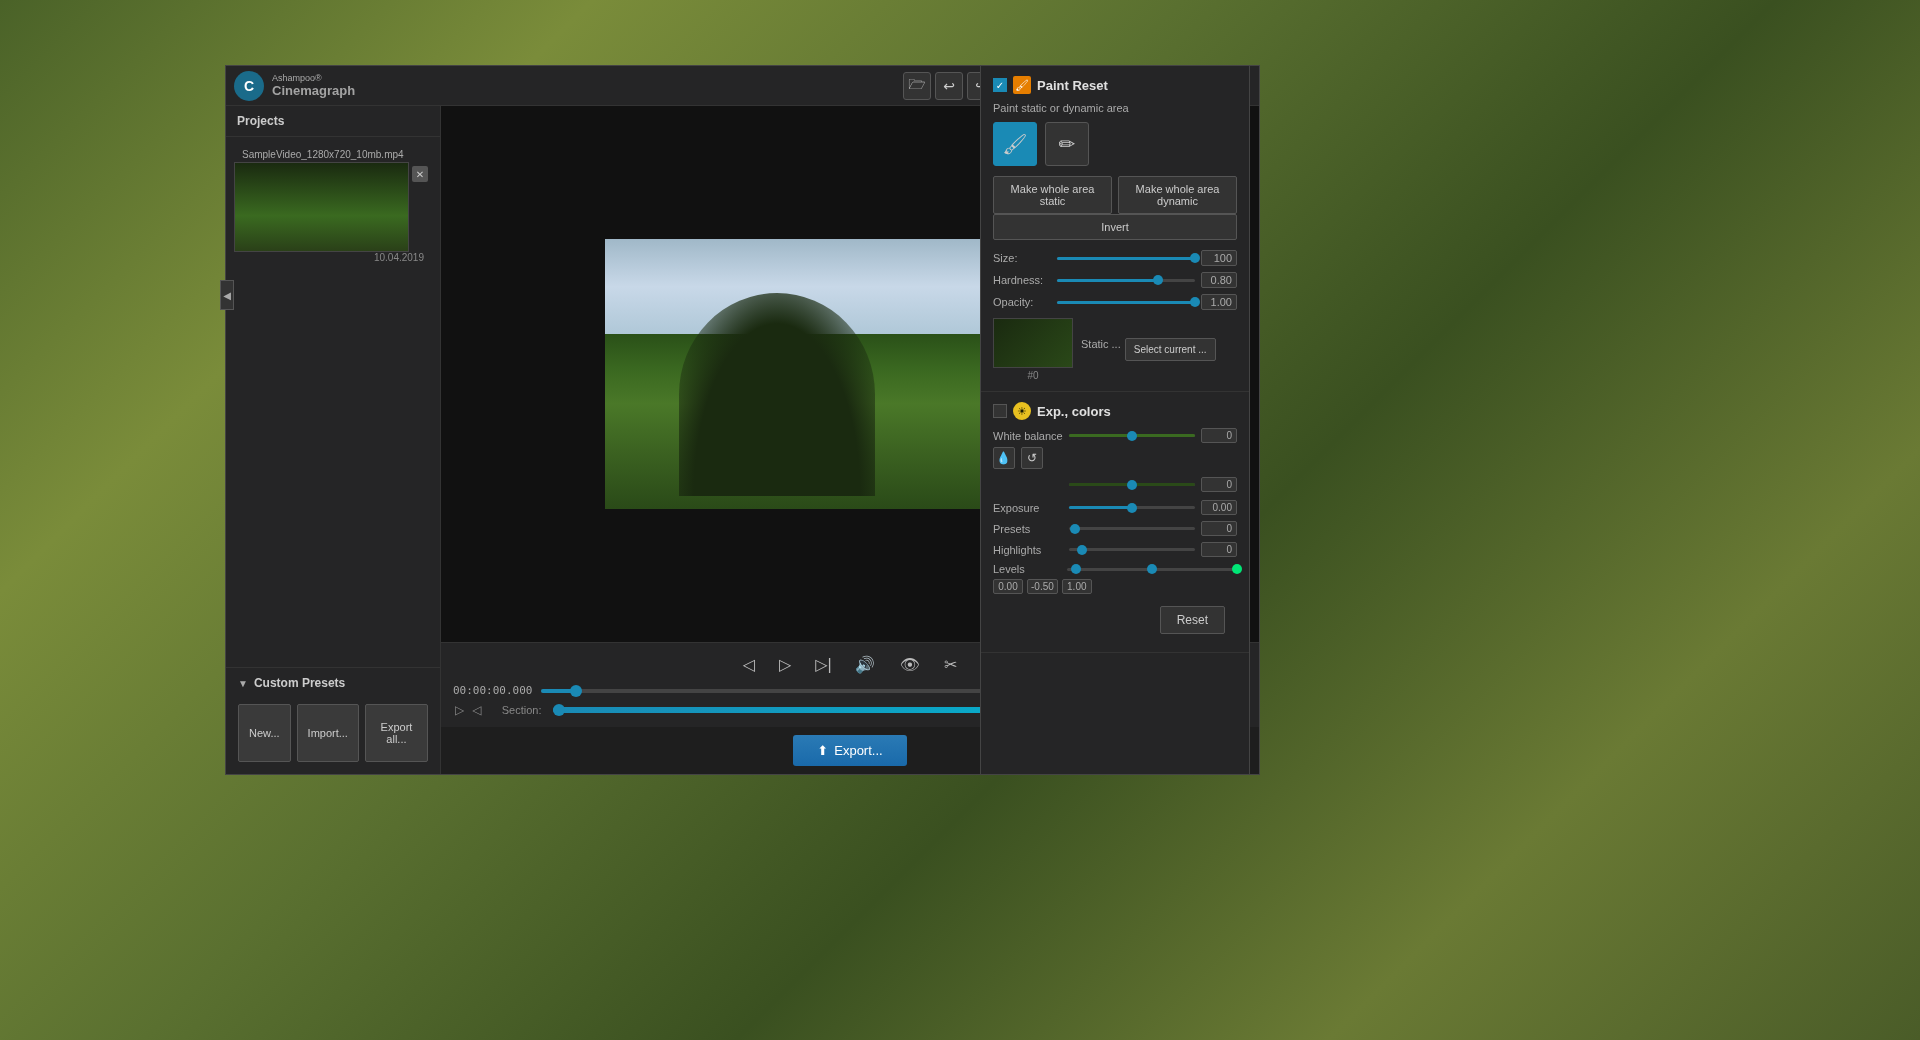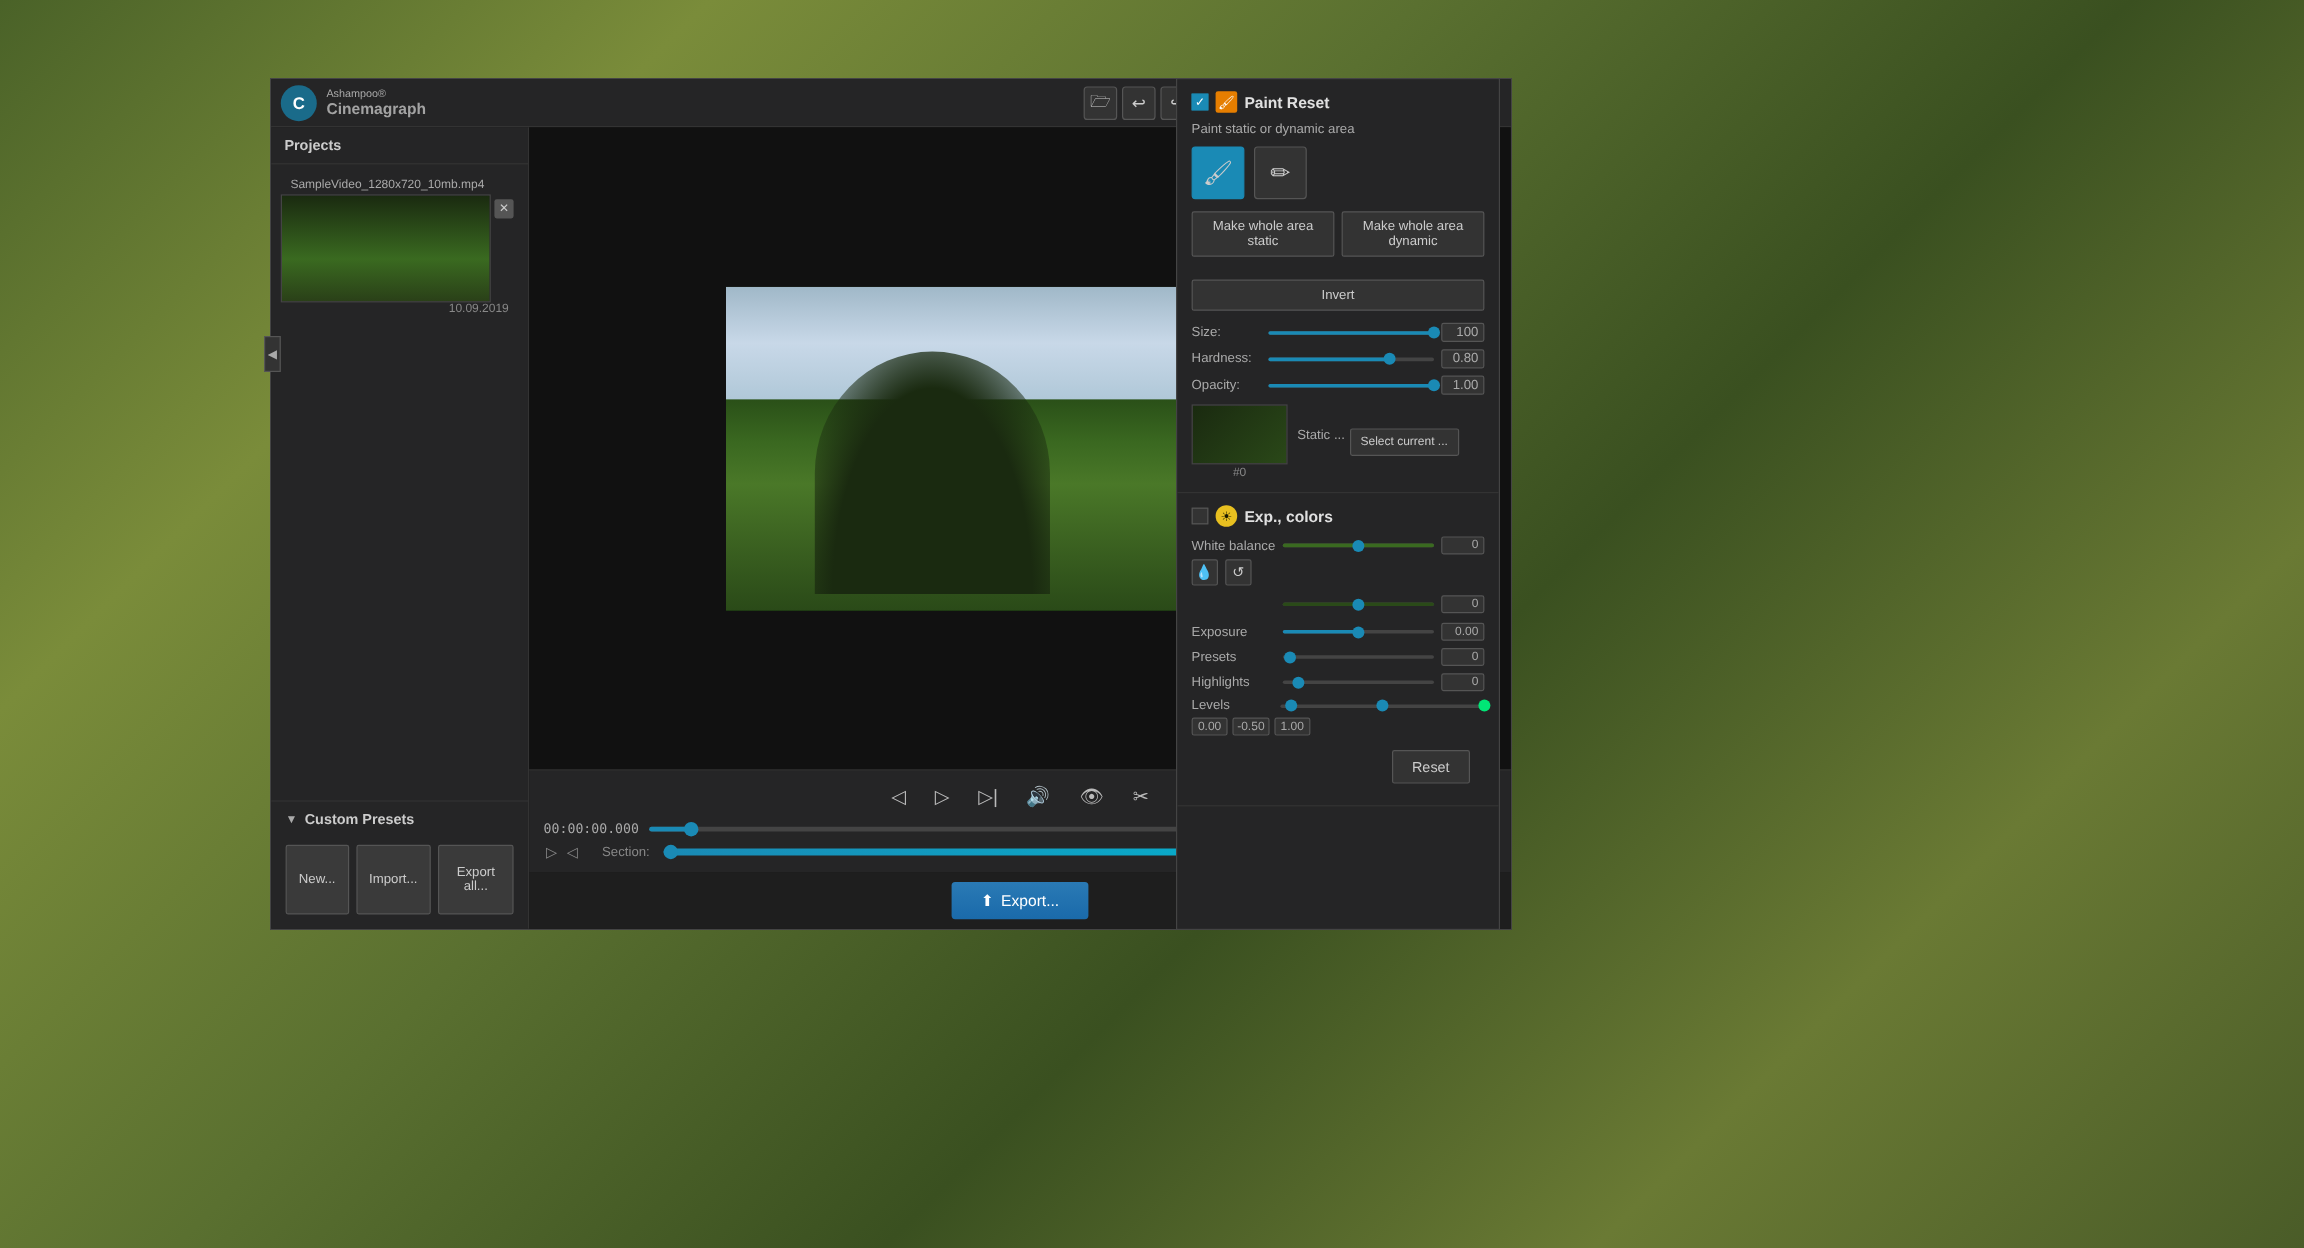--- a/index.html
+++ b/index.html
@@ -473,21 +473,21 @@
       border-radius: 3px;
     }
     .paint-tool-btn.active {
       background: #1a8ab5;
       border-color: #1a8ab5;
     }
 
     .action-buttons {
       display: flex;
       gap: 6px;
-      margin-bottom: 19px;
+      margin-bottom: 0;
     }
     .action-btn {
       flex: 1;
       padding: 6px 8px;
       background: #333;
       border: 1px solid #555;
       color: #ccc;
       font-size: 11px;
       cursor: pointer;
       border-radius: 2px;
@@ -796,21 +796,21 @@
       <div class="panel-title">Projects</div>
 
       <div class="project-item">
         <div class="project-filename">SampleVideo_1280x720_10mb.mp4</div>
         <div style="position:relative;">
           <div class="project-thumbnail">
             <div class="rabbit-scene"></div>
           </div>
           <div class="project-close">✕</div>
         </div>
-        <div class="project-date">10.09.2019</div>
+        <div class="project-date">10.04.2019</div>
       </div>
 
       <div class="panel-spacer"></div>
 
       <div class="custom-presets">
         <div class="preset-header">
           <span class="arrow">▼</span>
           <span class="preset-header-label">Custom Presets</span>
         </div>
         <div class="preset-buttons">

